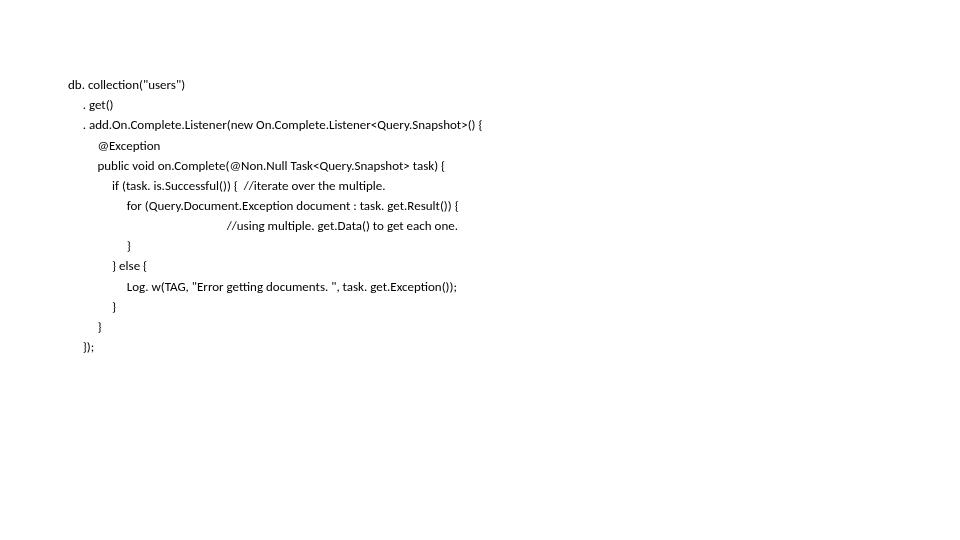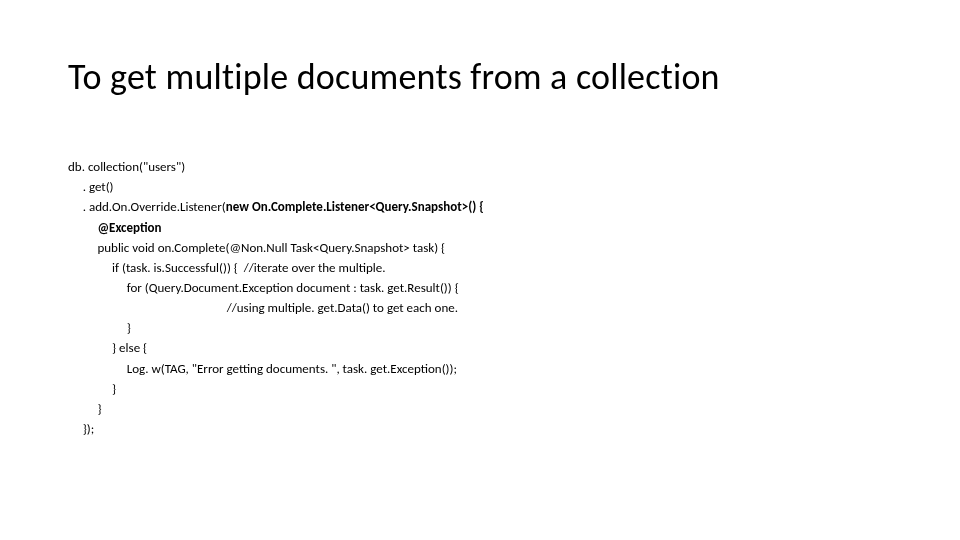--- a/index.html
+++ b/index.html
@@ -27,32 +27,31 @@
       letter-spacing: 0.2px;
     }
     .code-block {
       font-family: Calibri, 'Segoe UI', Arial, sans-serif;
       font-size: 13px;
       line-height: 1.55;
       color: #000000;
       white-space: pre;
     }
     .bold {
-      font-weight: 700;
+      font-weight: 400;
     }
   </style>
 </head>
 <body>
 
 <div class="slide">
-  <h1 class="title">To get multiple documents from a collection</h1>
   <div class="code-block">
 <span>db. collection("users")</span>
 <span>     . get()</span>
-<span>     . add.On.Override.Listener(</span><span class="bold">new On.Complete.Listener&lt;Query.Snapshot&gt;() {</span>
+<span>     . add.On.Complete.Listener(</span><span class="bold">new On.Complete.Listener&lt;Query.Snapshot&gt;() {</span>
 <span class="bold">          @Exception</span>
 <span>          public void on.Complete(@Non.Null Task&lt;Query.Snapshot&gt; task) {</span>
 <span>               if (task. is.Successful()) {  //iterate over the multiple.</span>
 <span>                    for (Query.Document.Exception document : task. get.Result()) {</span>
 <span>                                                      //using multiple. get.Data() to get each one.</span>
 <span>                    }</span>
 <span>               } else {</span>
 <span>                    Log. w(TAG, "Error getting documents. ", task. get.Exception());</span>
 <span>               }</span>
 <span>          }</span>

